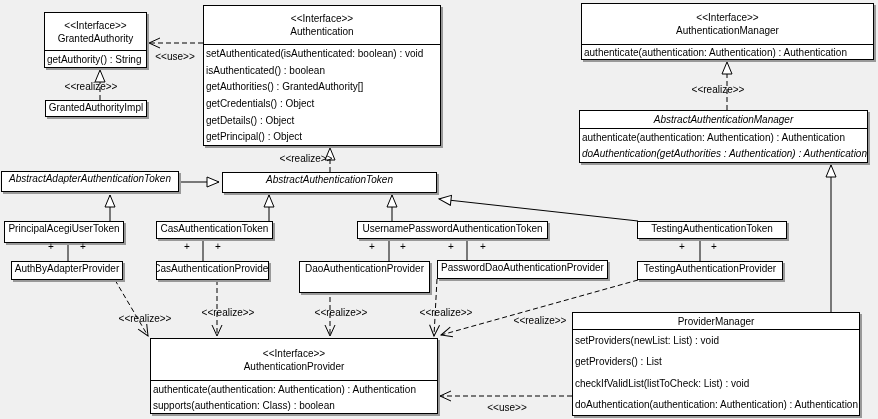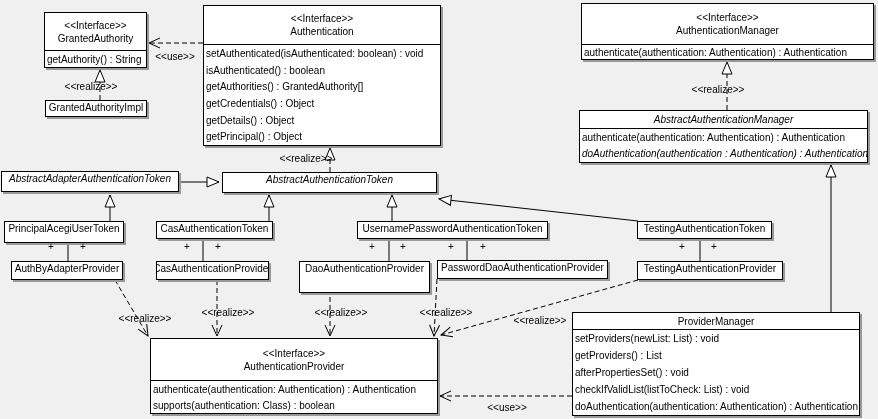--- a/index.html
+++ b/index.html
@@ -115,21 +115,21 @@
     <div class="m">authenticate(authentication: Authentication) : Authentication</div>
   </div>
 </div>
 
 <div class="uml-box" style="left:579px;top:110px;width:289px;height:53px">
   <div class="uml-title" style="height:17px">
     <div class="cname italic">AbstractAuthenticationManager</div>
   </div>
   <div class="uml-methods">
     <div class="m">authenticate(authentication: Authentication) : Authentication</div>
-    <div class="m italic">doAuthentication(authentication : Authentication) : Authentication</div>
+    <div class="m italic">doAuthentication(getAuthorities : Authentication) : Authentication</div>
   </div>
 </div>
 
 <div class="uml-box single" style="left:1px;top:171px;width:178px;height:21px">
   <div class="cname italic">AbstractAdapterAuthenticationToken</div>
 </div>
 
 <div class="uml-box single" style="left:222px;top:172px;width:215px;height:21px">
   <div class="cname italic">AbstractAuthenticationToken</div>
 </div>
@@ -139,21 +139,21 @@
 </div>
 
 <div class="uml-box single" style="left:156px;top:221px;width:117px;height:18px">
   <div class="cname">CasAuthenticationToken</div>
 </div>
 
 <div class="uml-box single" style="left:357px;top:221px;width:191px;height:18px">
   <div class="cname">UsernamePasswordAuthenticationToken</div>
 </div>
 
-<div class="uml-box single" style="left:637px;top:221px;width:135px;height:18px">
+<div class="uml-box single" style="left:637px;top:221px;width:150px;height:18px">
   <div class="cname">TestingAuthenticationToken</div>
 </div>
 
 <div class="uml-box single" style="left:11px;top:261px;width:112px;height:19px">
   <div class="cname">AuthByAdapterProvider</div>
 </div>
 
 <div class="uml-box single" style="left:156px;top:261px;width:113px;height:19px">
   <div class="cname">CasAuthenticationProvider</div>
 </div>
@@ -181,21 +181,20 @@
   </div>
 </div>
 
 <div class="uml-box" style="left:572px;top:312px;width:288px;height:104px">
   <div class="uml-title" style="height:16px">
     <div class="cname">ProviderManager</div>
   </div>
   <div class="uml-methods">
     <div class="m">setProviders(newList: List) : void</div>
     <div class="m">getProviders() : List</div>
-    <div class="m">afterPropertiesSet() : void</div>
     <div class="m">checkIfValidList(listToCheck: List) : void</div>
     <div class="m">doAuthentication(authentication: Authentication) : Authentication</div>
   </div>
 </div>
 
 <div class="edge-label" style="left:175px;top:56px">&lt;&lt;use&gt;&gt;</div>
 <div class="edge-label" style="left:91px;top:86px">&lt;&lt;realize&gt;&gt;</div>
 <div class="edge-label" style="left:306px;top:158px">&lt;&lt;realize&gt;&gt;</div>
 <div class="edge-label" style="left:718px;top:89px">&lt;&lt;realize&gt;&gt;</div>
 <div class="edge-label" style="left:145px;top:318px">&lt;&lt;realize&gt;&gt;</div>

